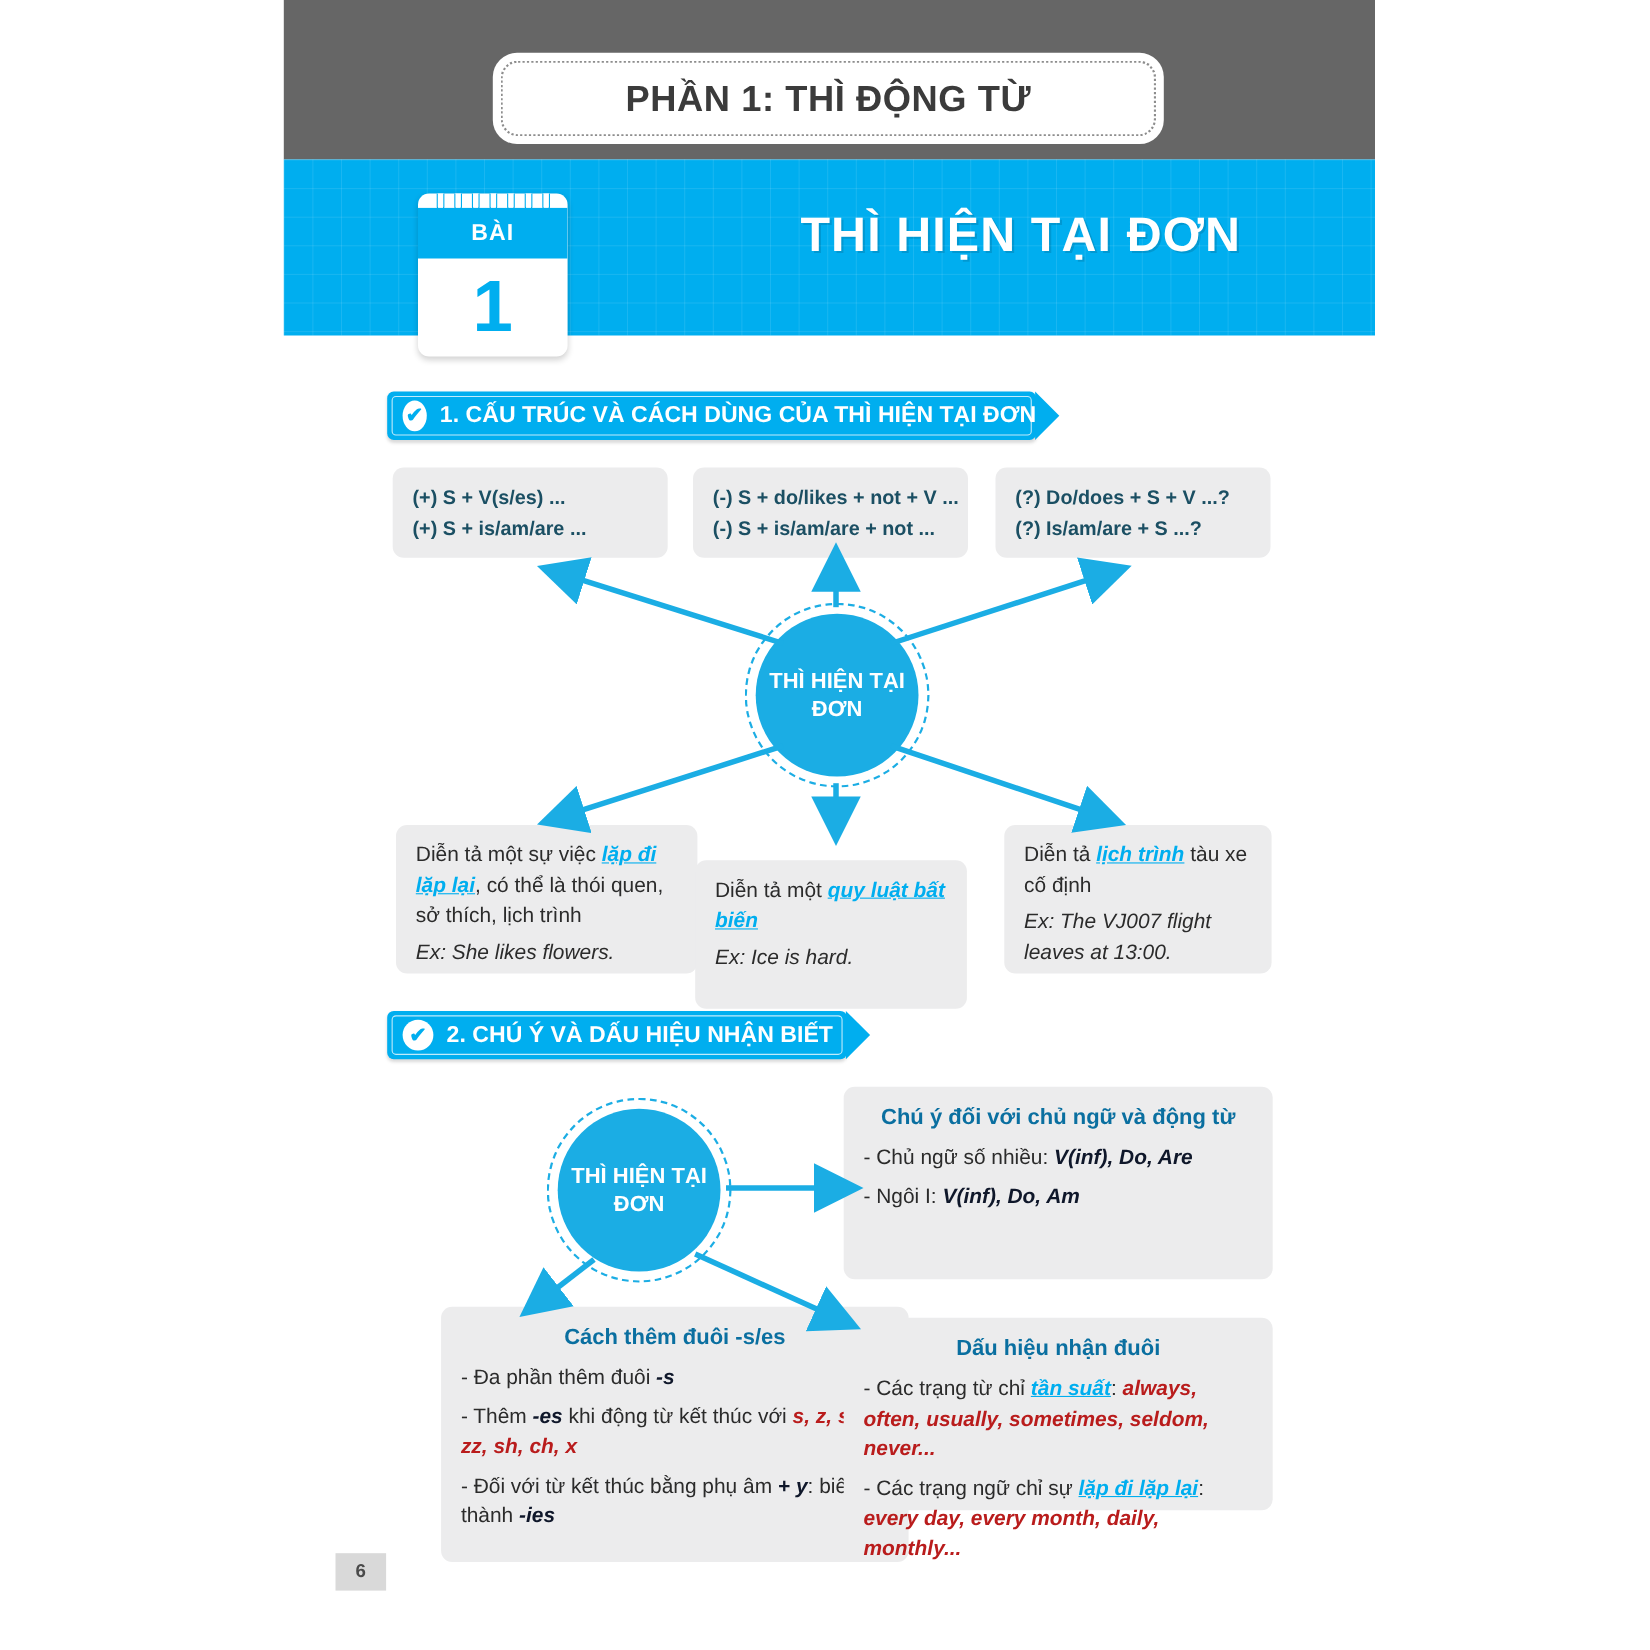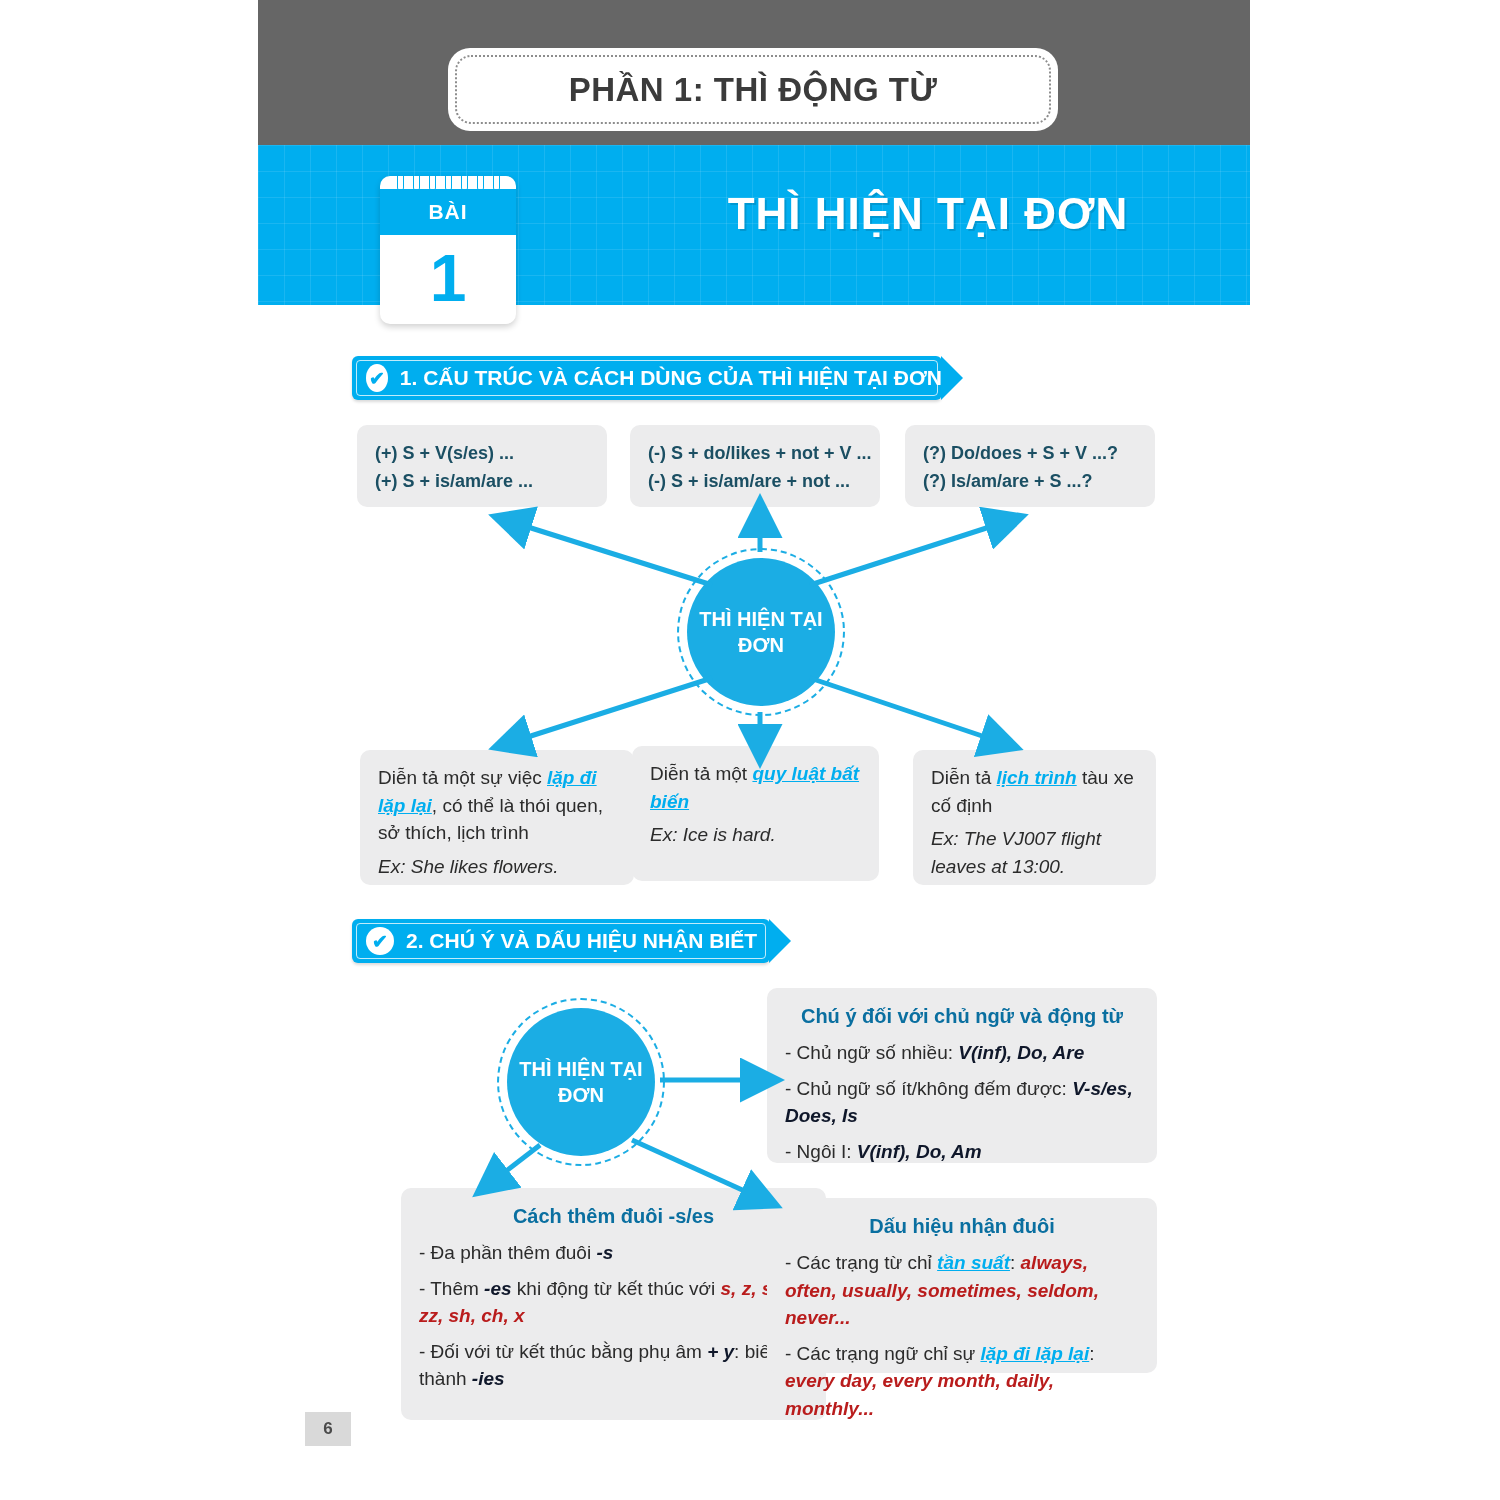--- a/index.html
+++ b/index.html
@@ -227,21 +227,21 @@
   .exblue { color: #b91c1c; font-style: italic; font-weight: bold; }
 
   
   #card-pos { left: 357px; top: 425px; width: 250px; height: 82px; }
   #card-neg { left: 630px; top: 425px; width: 250px; height: 82px; }
   #card-que { left: 905px; top: 425px; width: 250px; height: 82px; }
   #card-pos .line, #card-neg .line, #card-que .line { font-size: 18px; }
 
   
   #card-use1 { left: 360px; top: 750px; width: 274px; height: 135px; }
-  #card-use2 { left: 632px; top: 746px; width: 247px; height: 135px; }
+  #card-use2 { left: 632px; top: 782px; width: 247px; height: 135px; }
   #card-use3 { left: 913px; top: 750px; width: 243px; height: 135px; }
 
   
   #card-note  { left: 767px; top: 988px; width: 390px; height: 175px; }
   #card-addes { left: 367px; top: 1188px; width: 425px; height: 232px; margin-left: 34px; }
   #card-sign  { left: 767px; top: 1198px; width: 390px; height: 175px; }
 
   
   .circle {
     position: absolute;
@@ -359,21 +359,20 @@
 </div>
 
 <div class="circle" id="circle2">
   <span class="ring"></span>
   <span>THÌ HIỆN TẠI ĐƠN</span>
 </div>
 
 <div class="card" id="card-note">
   <span class="ttl">Chú ý đối với chủ ngữ và động từ</span>
   <span class="bullet"><span>- Chủ ngữ số nhiều: </span><span class="hl">V(inf), Do, Are</span></span>
-  <span class="bullet"><span>- Chủ ngữ số ít/không đếm được: </span><span class="hl">V-s/es, Does, Is</span></span>
   <span class="bullet"><span>- Ngôi I: </span><span class="hl">V(inf), Do, Am</span></span>
 </div>
 
 <div class="card" id="card-addes">
   <span class="ttl">Cách thêm đuôi -s/es</span>
   <span class="bullet"><span>- Đa phần thêm đuôi </span><span class="hl">-s</span></span>
   <span class="bullet"><span>- Thêm </span><span class="hl">-es</span><span> khi động từ kết thúc với </span><span class="exblue">s, z, ss, zz, sh, ch, x</span></span>
   <span class="bullet"><span>- Đối với từ kết thúc bằng phụ âm </span><span class="hl">+ y</span><span>: biến -y thành </span><span class="hl">-ies</span></span>
 </div>
 

